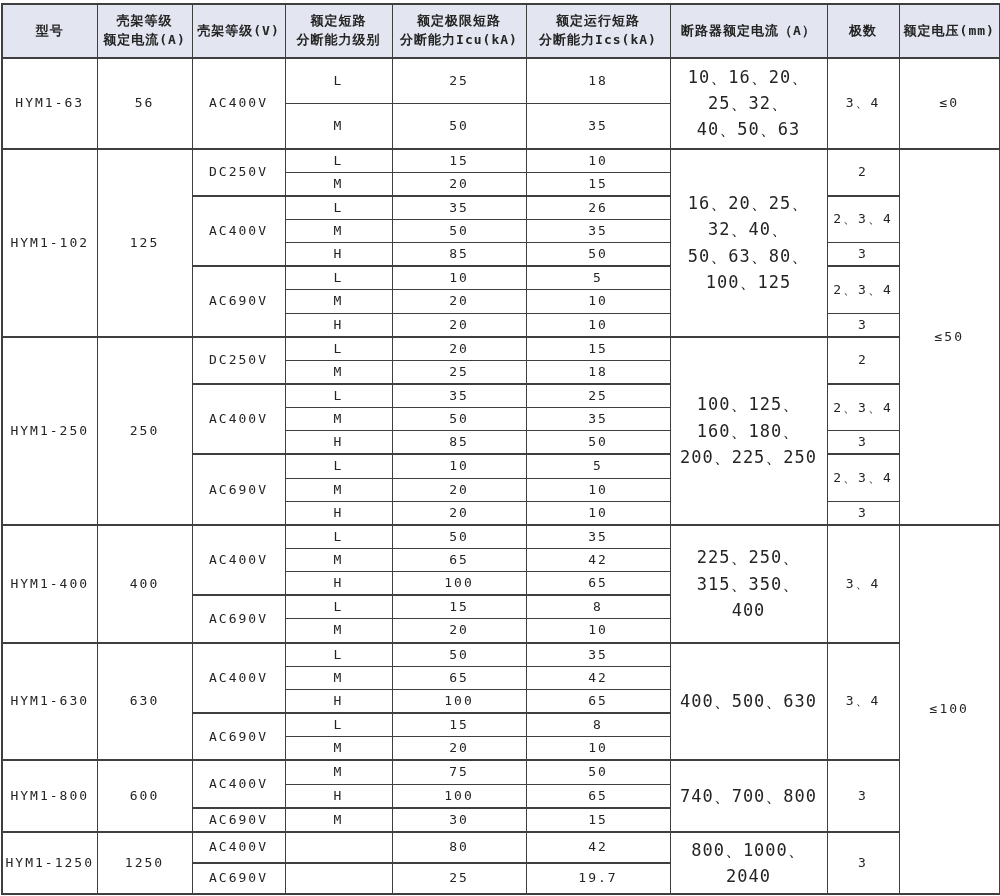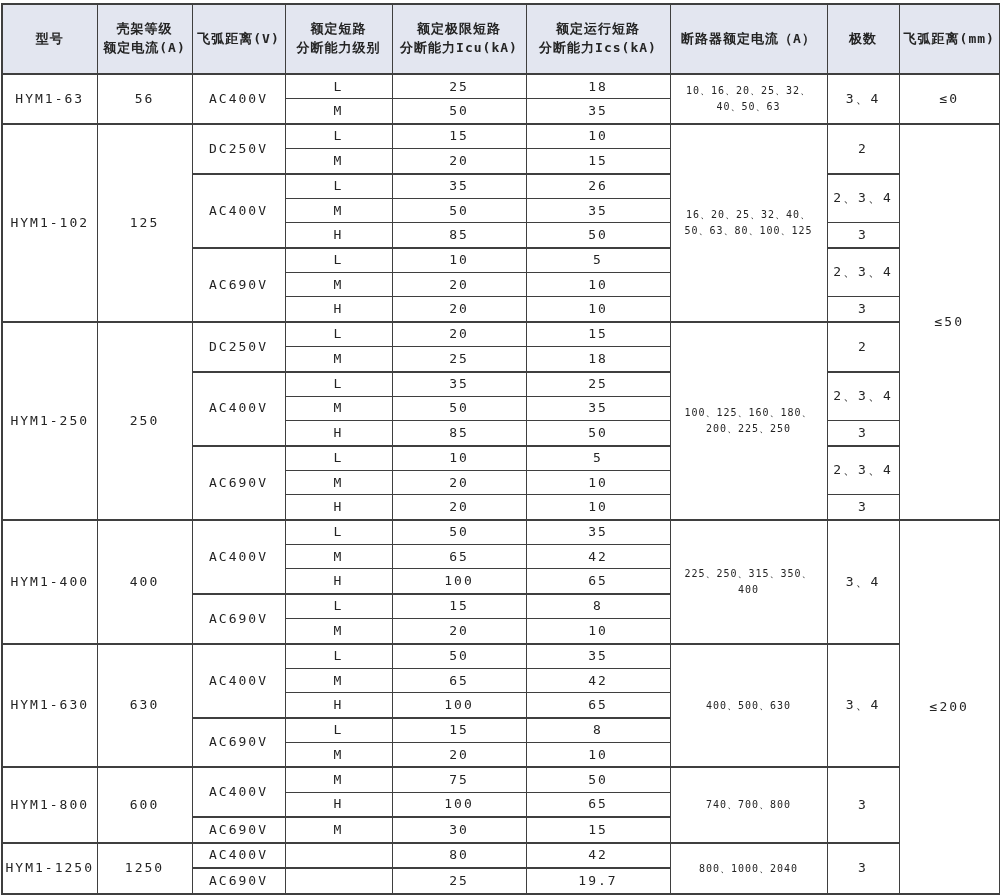--- a/index.html
+++ b/index.html
@@ -14,29 +14,29 @@
     border: 2px solid #3f3f3f; background: #ffffff;
   }
   th, td {
     border: 1px solid #3f3f3f;
     text-align: center; vertical-align: middle;
     color: #242424;
     white-space: pre-line;
     overflow: hidden;
     padding: 1px 2px;
   }
-  thead tr { height: 70px; margin-top: 28px; }
+  thead tr { height: 54px; margin-top: 28px; }
   th {
     background: #e3e6f0;
     font-size: 13px; font-weight: bold;
     letter-spacing: 1px; line-height: 1.45;
     border-bottom: 2px solid #3f3f3f;
   }
   td { font-size: 13px; letter-spacing: 2px; line-height: 1.4; }
-  td.list { font-size: 10px; letter-spacing: 1px; line-height: 1.55; }
+  td.list { font-size: 17px; letter-spacing: 1px; line-height: 1.55; }
   tr.model-start > td { border-top: 2px solid #3f3f3f; }
   tr.volt-start  > td { border-top: 2px solid #3f3f3f; }
 </style>
 </head>
 <body>
 
 <div class="page">
 <table class="spec">
   <colgroup>
     <col style="width:95px">
@@ -47,30 +47,30 @@
         <col style="width:144px">
     <col style="width:157px">
         <col style="width:72px">
         <col style="width:101px">
   </colgroup>
   <thead>
     <tr>
       <th>型号</th>
       <th>壳架等级
 额定电流(A)</th>
-      <th>飞弧距离(V)</th>
+      <th>壳架等级(V)</th>
       <th>额定短路
 分断能力级别</th>
       <th>额定极限短路
 分断能力Icu(kA)</th>
       <th>额定运行短路
 分断能力Ics(kA)</th>
       <th>断路器额定电流（A）</th>
       <th>极数</th>
-      <th>飞弧距离(mm)</th>
+      <th>额定电压(mm)</th>
     </tr>
   </thead>
   <tbody>
 
     <tr class="model-start">
       <td rowspan="2">HYM1-63</td>
       <td rowspan="2">56</td>
       <td rowspan="2">AC400V</td>
       <td>L</td>
       <td>25</td>
@@ -196,21 +196,21 @@
     <tr class="model-start">
       <td rowspan="5">HYM1-400</td>
       <td rowspan="5">400</td>
       <td rowspan="3">AC400V</td>
       <td>L</td>
       <td>50</td>
       <td>35</td>
       <td rowspan="5" class="list">225、250、315、350、
 400</td>
       <td rowspan="5">3、4</td>
-      <td rowspan="15">≤200</td>
+      <td rowspan="15">≤100</td>
     </tr>
     <tr>
       <td>M</td>
       <td>65</td>
       <td>42</td>
     </tr>
     <tr>
       <td>H</td>
       <td>100</td>
       <td>65</td>

